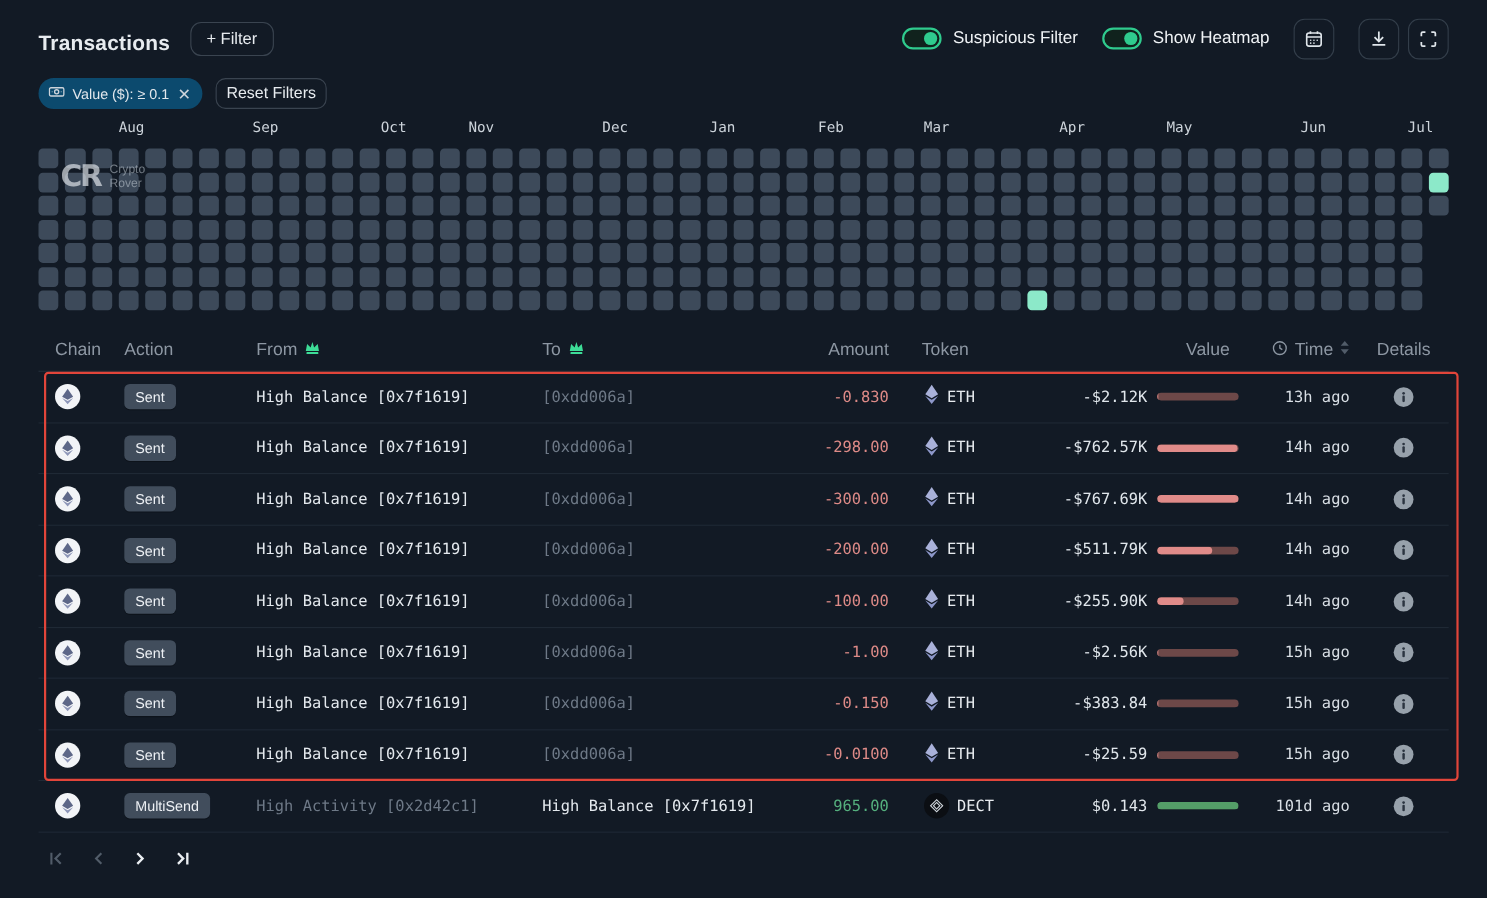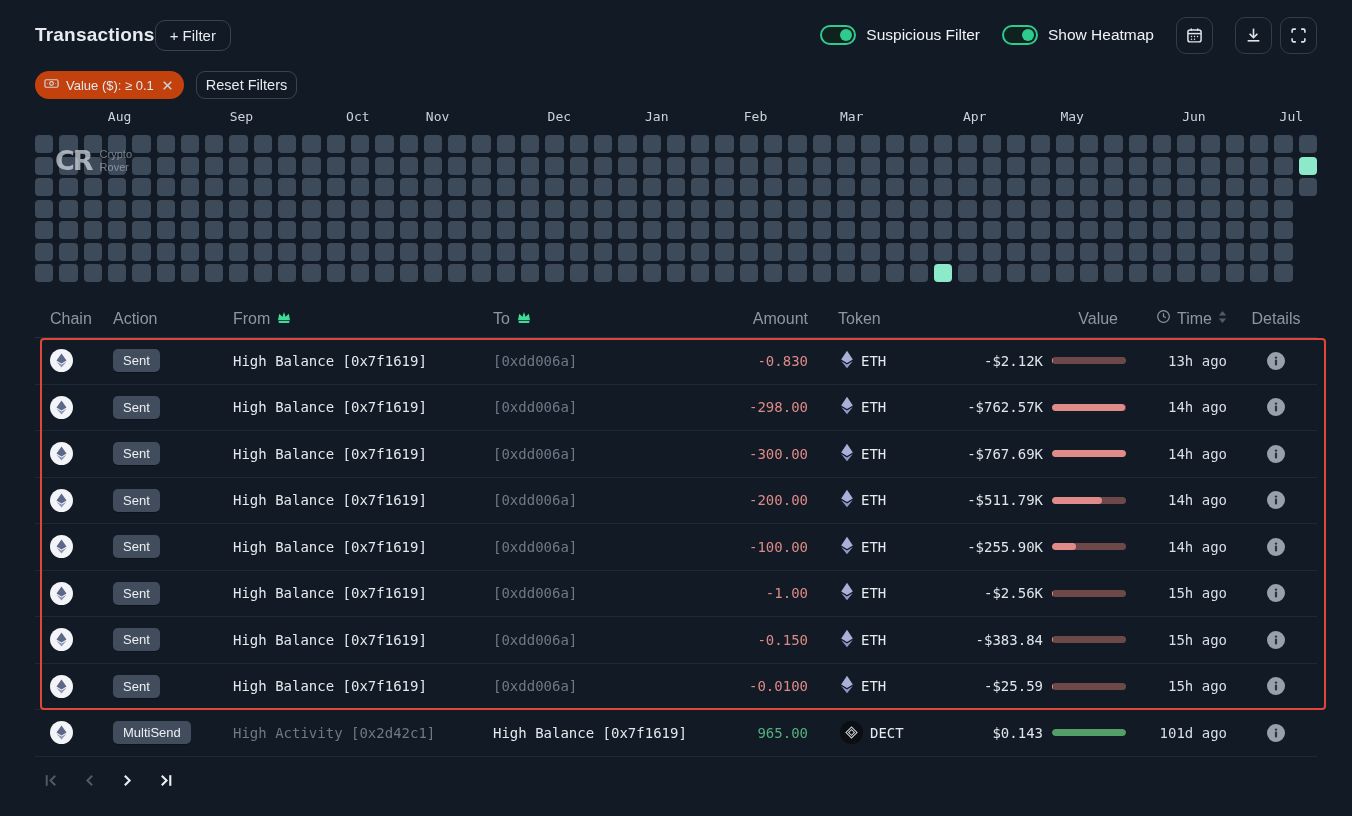--- a/index.html
+++ b/index.html
@@ -8,21 +8,21 @@
     background:#121a25;
     font-family:"Liberation Sans", sans-serif;
     color:#e7ebef;
     overflow:hidden;
     position:relative;
   }
   .page { padding:14px 35px 0 35px; }
 
   
   .toolbar { display:flex; align-items:center; justify-content:space-between; height:42px; }
-  .toolbar-left { display:flex; align-items:center; }
+  .toolbar-left { display:flex; align-items:flex-end; gap:18px; }
   .title { font-size:19px; font-weight:700; letter-spacing:.2px; }
   .btn-outline {
     background:transparent; border:1px solid #3a4450; color:#e7ebef;
     border-radius:10px; padding:6px 14px; font-size:15px; cursor:pointer;
     font-family:"Liberation Sans", sans-serif; display:inline-flex; align-items:center; gap:6px;
   }
   .toolbar-right { display:flex; align-items:center; gap:22px; }
   .toggle-group { display:flex; align-items:center; gap:10px; cursor:pointer; }
   .toggle {
     width:36px; height:20px; border-radius:11px; border:2px solid #2fcb8e;
@@ -39,21 +39,21 @@
     background:transparent; display:flex; align-items:center; justify-content:center;
     cursor:pointer; color:#dfe5ea;
   }
   .icon-btn.cal { margin-right:14px; }
   .icon-btn svg { display:block; }
 
   
   .chips { display:flex; align-items:center; gap:12px; margin-top:15px; height:28px; }
   .chip {
     display:inline-flex; align-items:center; gap:7px;
-    background:#c2410c; border-radius:14px; padding:5px 10px 5px 9px;
+    background:#0c4a6e; border-radius:14px; padding:5px 10px 5px 9px;
     font-size:13px; color:#e3e8ed; cursor:pointer;
   }
   .chip .x { display:flex; align-items:center; cursor:pointer; }
   .btn-reset {
     background:transparent; border:1px solid #3a4450; color:#e7ebef;
     border-radius:9px; padding:5px 9px; font-size:14.5px; cursor:pointer;
     font-family:Liberation Sans, sans-serif;
   }
 
   

